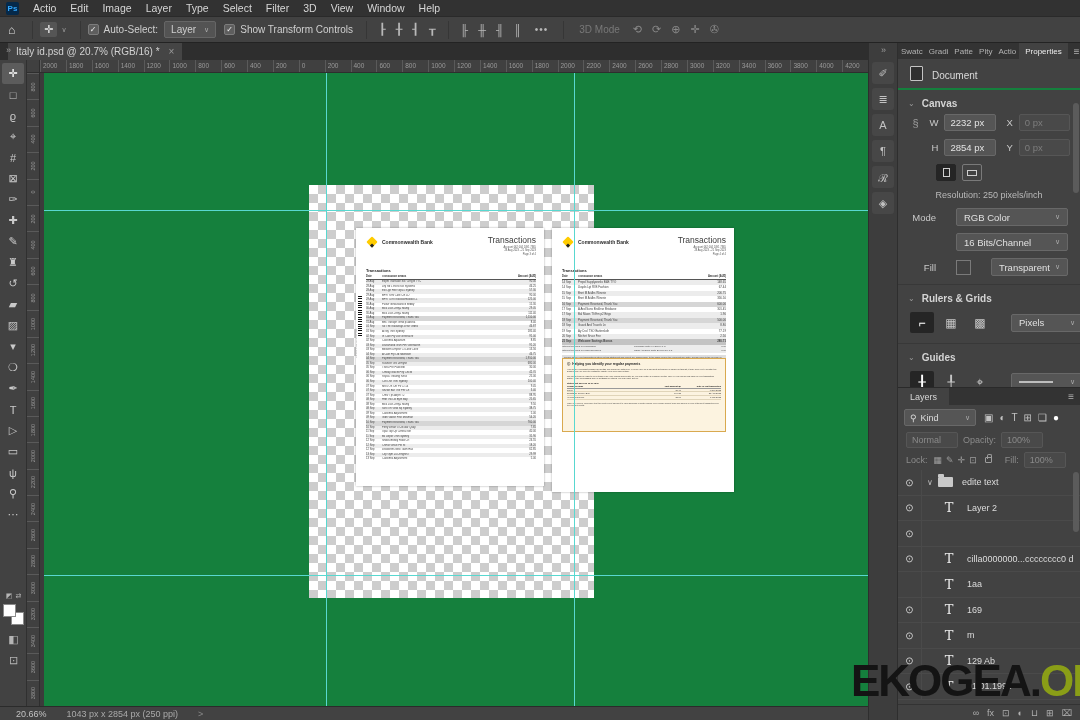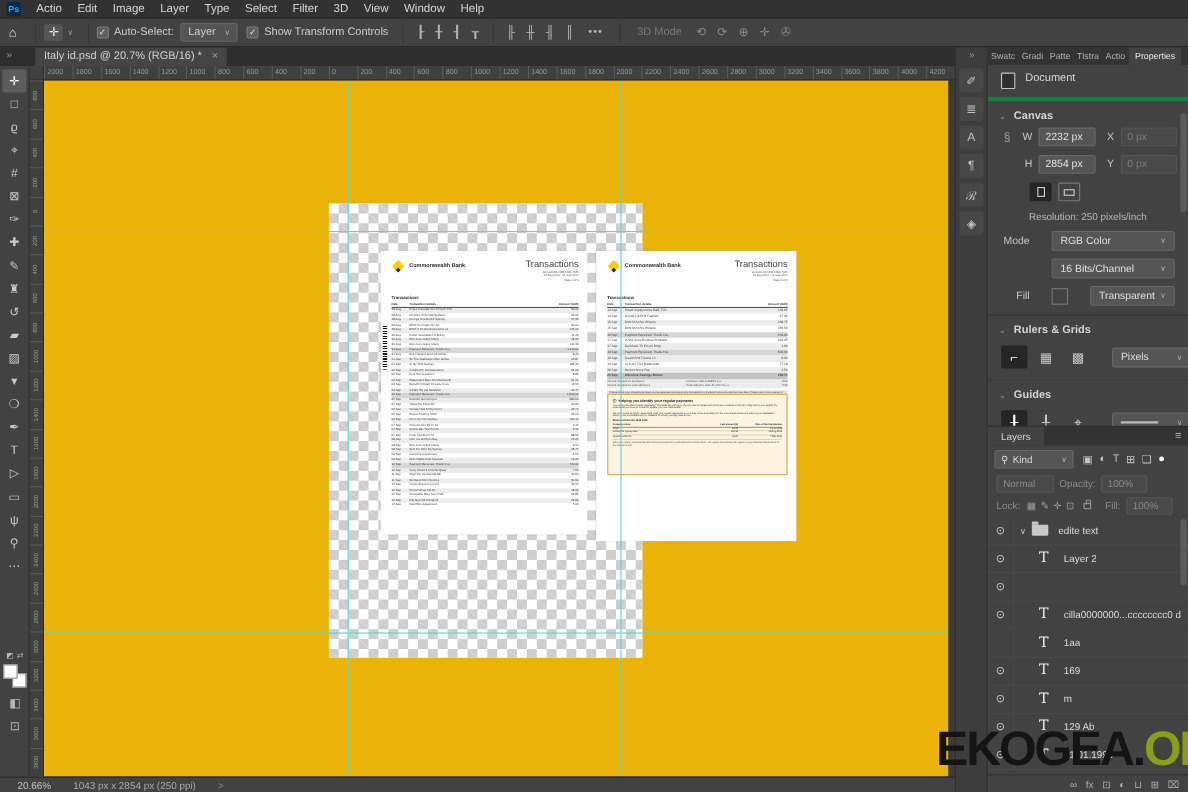--- a/index.html
+++ b/index.html
@@ -23,21 +23,21 @@
   .ob-select{background:#535353;border:1px solid #666;border-radius:2px;height:17px;display:flex;align-items:center;padding:0 6px;gap:8px;margin-right:8px}
   .ob-select .crt{font-size:7px;color:#aaa}
   .ob-ico{font-size:11px;color:#b8b8b8;margin:0 5px}
   .ob-more{color:#b8b8b8;letter-spacing:1px;margin:0 8px}
   .ob-3dlabel{color:#787878;margin:0 8px}
   .ob-3dico{font-size:11px;color:#8a8a8a;margin:0 5px}
 
   
   .tabbar{position:absolute;left:0;top:43px;width:868px;height:17px;background:#2e2e2e;display:flex;align-items:flex-end;z-index:55}
   .tb-overflow{position:absolute;left:6px;top:2px;color:#9d9d9d;font-size:9px;letter-spacing:-1px}
-  .doc-tab{margin-left:32px;height:17px;background:#454545;color:#d2d2d2;font-size:10px;display:flex;align-items:center;padding:0 8px;gap:9px}
+  .doc-tab{margin-left:8px;height:17px;background:#454545;color:#d2d2d2;font-size:10px;display:flex;align-items:center;padding:0 8px;gap:9px}
   .doc-tab .x{color:#9a9a9a;font-size:10px}
 
   
   .toolbar{position:absolute;left:0;top:60px;width:27px;bottom:14px;background:#424242;border-right:1px solid #303030;display:flex;flex-direction:column;align-items:center;padding-top:3px;z-index:50}
   .tool{width:22px;height:21px;display:flex;align-items:center;justify-content:center;color:#c9c9c9;font-size:11px;background:transparent;border:none;padding:0}
   .tool.sel{background:#5c5c5c;border-radius:2px;color:#fff}
   .tool .tg{pointer-events:none}
   .tb-minis{display:flex;gap:3px;margin-top:6px;color:#b5b5b5;font-size:7px}
   .fgbg{position:relative;width:21px;height:21px;margin-top:4px}
   .fg{position:absolute;left:0;top:0;width:13px;height:13px;background:#fff;border:1px solid #8a8a8a;z-index:2}
@@ -46,21 +46,21 @@
 
   
   .ruler-top{position:absolute;left:27px;top:60px;width:841px;height:13px;background:#404040;border-bottom:1px solid #2e2e2e;display:flex;z-index:40;overflow:hidden}
   .rt-corner{width:13px;height:13px;background:#404040;border-right:1px solid #2e2e2e;flex:none}
   .rt-slot{width:25.875px;flex:none;border-left:1px solid #5a5a5a;font-size:6.5px;color:#999;padding:2px 0 0 2px;overflow:hidden;white-space:nowrap}
   .ruler-left{position:absolute;left:27px;top:73px;width:13px;height:633px;background:#404040;border-right:1px solid #2e2e2e;z-index:40;overflow:hidden;display:flex;flex-direction:column}
   .rl-slot{height:26.375px;flex:none;border-top:1px solid #5a5a5a;display:flex;align-items:center;justify-content:center}
   .rl-slot span{transform:rotate(-90deg);font-size:5.5px;color:#999;white-space:nowrap}
 
   
-  .canvas{position:absolute;left:34px;top:73px;width:828px;height:633px;background:#eab308;overflow:hidden;z-index:10}
+  .canvas{position:absolute;left:44px;top:73px;width:828px;height:633px;background:#15803d;overflow:hidden;z-index:10}
   .checker, .thumb-img{
     background-color:#fff;
     background-image:linear-gradient(45deg,#cdcdcd 25%,transparent 25%,transparent 75%,#cdcdcd 75%),
                      linear-gradient(45deg,#cdcdcd 25%,transparent 25%,transparent 75%,#cdcdcd 75%);
   }
   .checker{position:absolute;left:265px;top:112px;width:285px;height:413px;background-size:18px 18px;background-position:0 0,9px 9px}
   .page{position:absolute;background:#fff;box-shadow:0 0 2px rgba(0,0,0,.35);z-index:3}
   .page-left{left:312px;top:155px;width:188px;height:258px}
   .page-right{left:508px;top:155px;width:182px;height:264px}
   .gv{position:absolute;top:0;bottom:0;width:1px;background:var(--guide,#58d8d0);z-index:8}
@@ -104,21 +104,21 @@
   .strip-chev{color:#9d9d9d;font-size:9px;margin-bottom:5px;letter-spacing:-1px}
   .strip-ico{width:22px;height:22px;margin:2px 0;display:flex;align-items:center;justify-content:center;color:#c2c2c2;font-size:11px;background:#474747;border-radius:3px;border:none;padding:0}
 
   
   .dock{position:absolute;left:897px;top:43px;width:183px;bottom:0;background:#424242;border-left:1px solid #2e2e2e;z-index:30;display:flex;flex-direction:column}
   .dock-tabs{height:16px;background:#333;display:flex;align-items:stretch;font-size:8px;color:#b2b2b2;flex:none}
   .dt{padding:0 3px;display:flex;align-items:center;white-space:nowrap}
   .dt.active{background:#424242;color:#ececec;padding:0 6px}
   .dt-menu{margin-left:auto;padding:0 6px;display:flex;align-items:center;color:#b0b0b0;font-size:10px}
   .props{height:329px;flex:none;border-bottom:1px solid #2a2a2a;position:relative;overflow:hidden}
-  .doc-row{display:flex;align-items:flex-start;gap:9px;padding:7px 12px;border-bottom:4px solid #15803d;color:#dadada;font-size:10px}
+  .doc-row{display:flex;align-items:flex-end;gap:9px;padding:7px 12px;border-bottom:2px solid #15803d;color:#dadada;font-size:10px}
   .doc-ico{width:13px;height:15px;border:1px solid #c4c4c4;border-radius:1px;background:#2f2f2f}
   .sec{display:flex;align-items:center;gap:7px;color:#d4d4d4;font-size:10px;font-weight:bold;padding:8px 10px 5px}
   .sec .sc{color:#9a9a9a;font-size:8px;font-weight:normal}
   .cv-rows{padding:0 10px 0 12px;color:#c9c9c9;font-size:9.5px}
   .cv-line{display:flex;align-items:center;gap:6px;margin-bottom:8px}
   .linkcol{width:12px;color:#9e9e9e;font-size:11px;text-align:center}
   .flab{width:12px;text-align:right;color:#c9c9c9}
   .inp{background:#555;border:1px solid #686868;border-radius:2px;height:17px;line-height:15px;padding:0 5px;color:#e3e3e3;font-size:9.5px;width:54px}
   .inp.dis{background:#494949;color:#7d7d7d;border-color:#565656}
   .ori-row{display:flex;gap:6px;padding:0 0 6px 38px}
@@ -842,21 +842,21 @@
       </div>
   </div>
 
   <div class="dock">
     <div class="dock-tabs">
       <div style="display:flex">
 
       <span class="dt">Swatc</span>
           <span class="dt">Gradi</span>
           <span class="dt">Patte</span>
-          <span class="dt">Tlstra</span>
+          <span class="dt">Plty</span>
           <span class="dt">Actio</span>
         </div>
       <span class="dt active">Properties</span>
       <span class="dt-menu">≡</span>
     </div>
 
     <div class="props">
       <div class="doc-row">
         <span class="doc-ico"></span>
         <span>Document</span>

